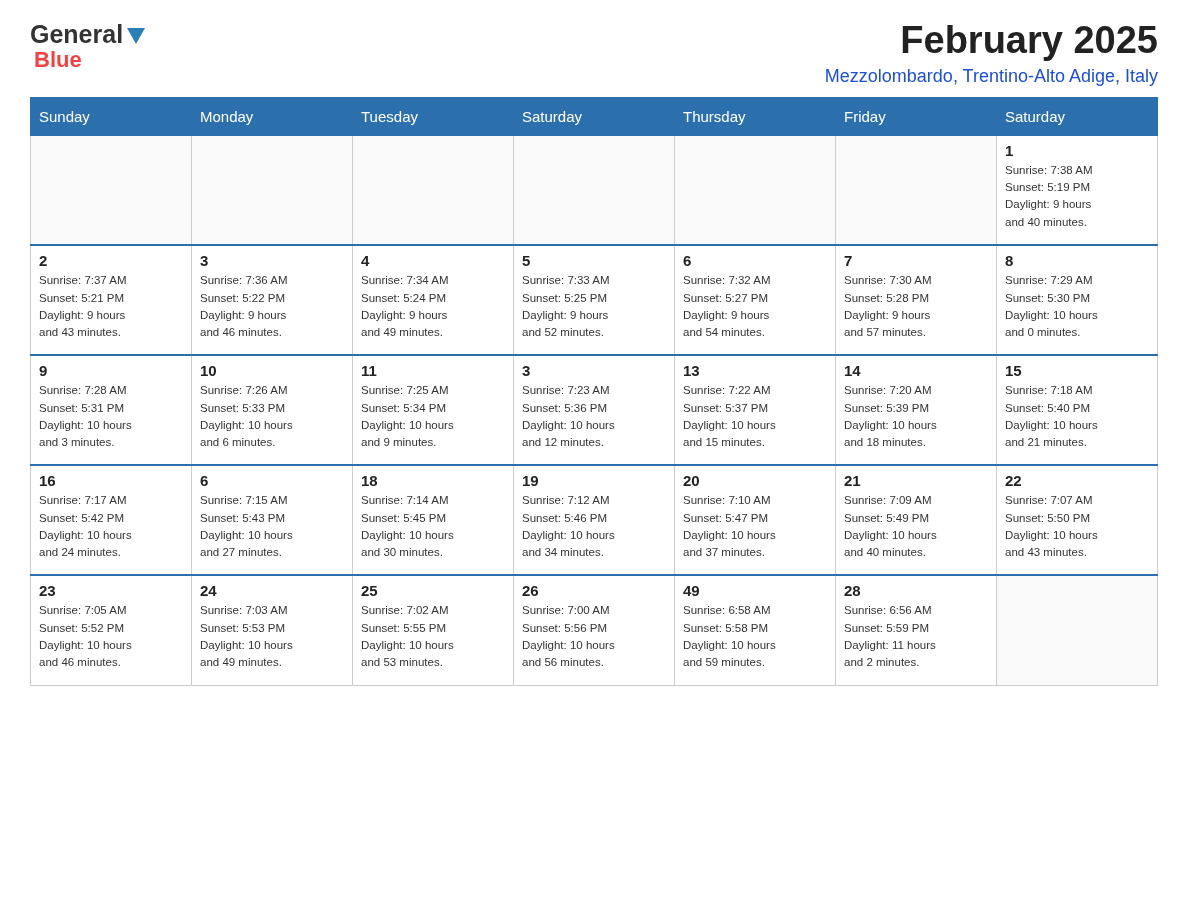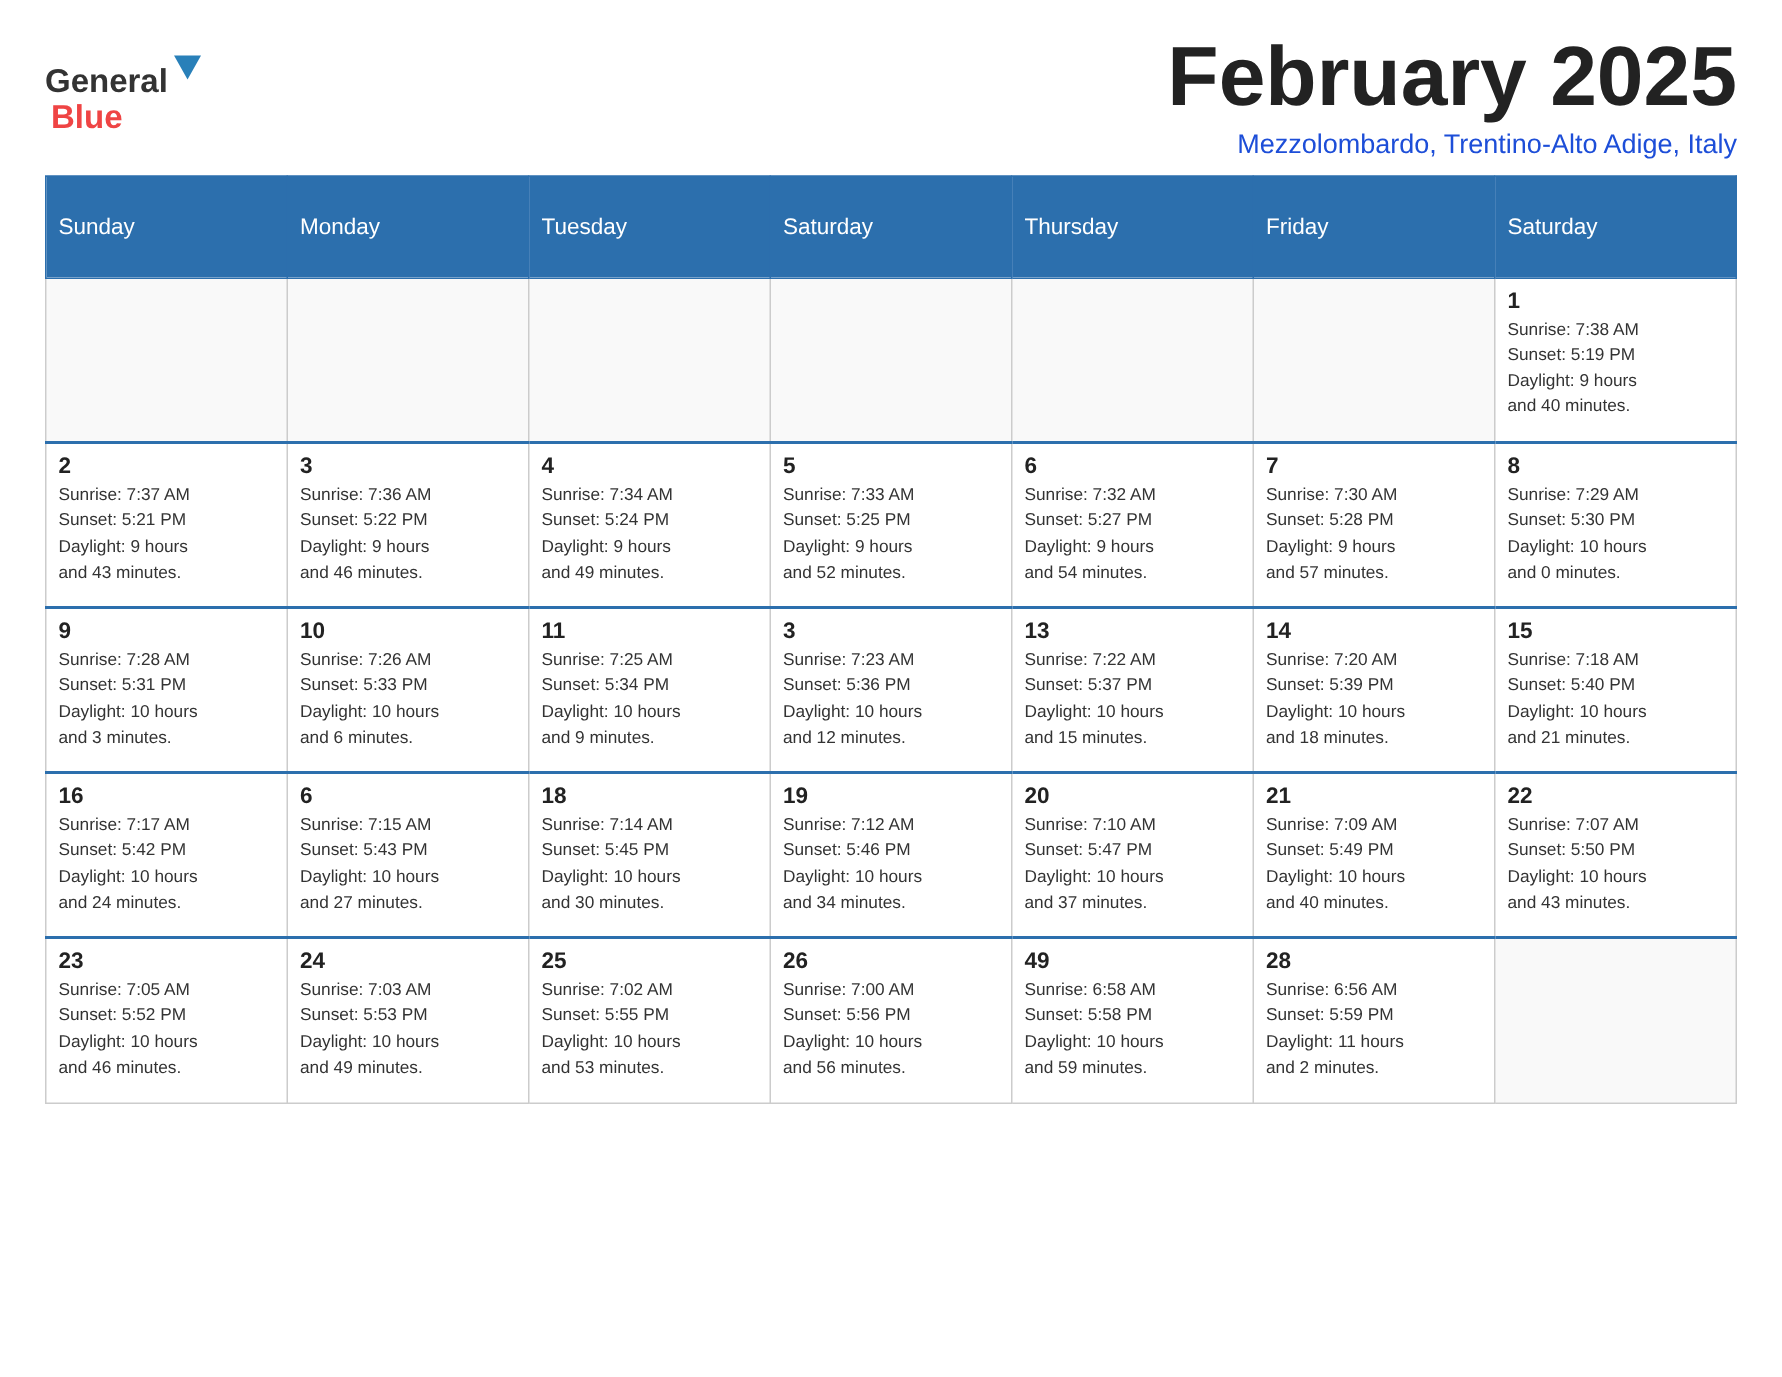--- a/index.html
+++ b/index.html
@@ -13,39 +13,39 @@
     .header {
       display: flex;
       justify-content: space-between;
       align-items: flex-start;
       margin-bottom: 10px;
     }
     .title-section {
       text-align: right;
     }
     .month-title {
-      font-size: 56px;
+      font-size: 38px;
       font-weight: bold;
       color: #222;
       line-height: 1.1;
     }
     .location-subtitle {
       font-size: 18px;
       color: #1d4ed8;
       margin-top: 4px;
     }
     .calendar {
       width: 100%;
       border-collapse: collapse;
       margin-top: 10px;
     }
     .calendar th {
       background: #2c6fad;
       color: #fff;
-      padding: 25px 8px;
+      padding: 10px 8px;
       font-size: 15px;
       font-weight: normal;
       text-align: left;
       border: 1px solid #2c6fad;
     }
     .calendar td {
       vertical-align: top;
       border: 1px solid #ccc;
       padding: 6px 8px;
       width: 14.28%;
@@ -85,21 +85,21 @@
       align-items: center;
       margin-top: -2px;
     }
   </style>
 </head>
 <body>
 
 <div class="header">
   <div class="logo-wrap">
     <div class="logo-line1">
-      <span style="font-size:22px;font-weight:bold;color:#333;margin-top:21px;">General</span>
+      <span style="font-size:25px;font-weight:bold;color:#333;">General</span>
       <svg width="22" height="22" viewBox="0 0 22 22" style="margin-left:2px;margin-top:0px;">
         <polygon points="2,4 20,4 11,20" fill="#2980b9"></polygon>
       </svg>
     </div>
     <div class="logo-line2">
       <span style="font-size:22px;font-weight:bold;color:#ef4444;margin-left:4px;">Blue</span>
     </div>
   </div>
   <div class="title-section">
     <div class="month-title">February 2025</div>

